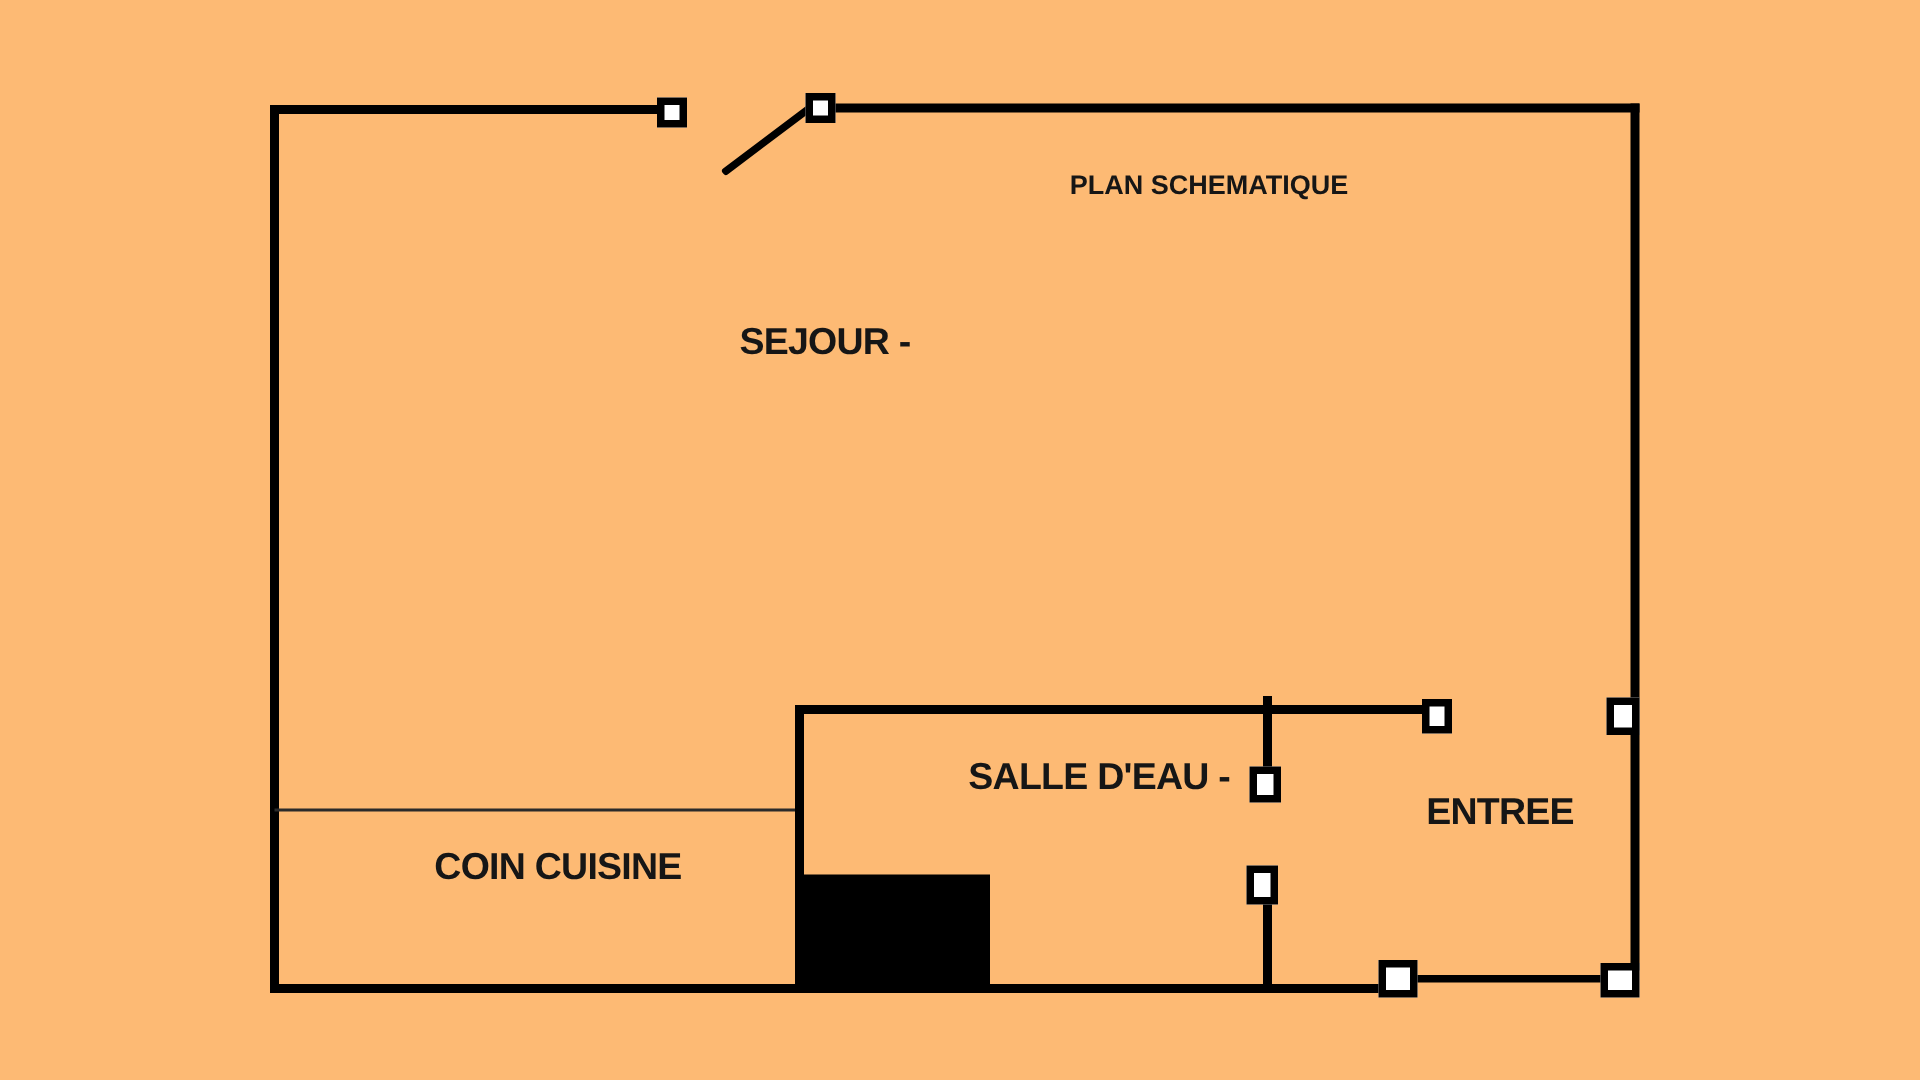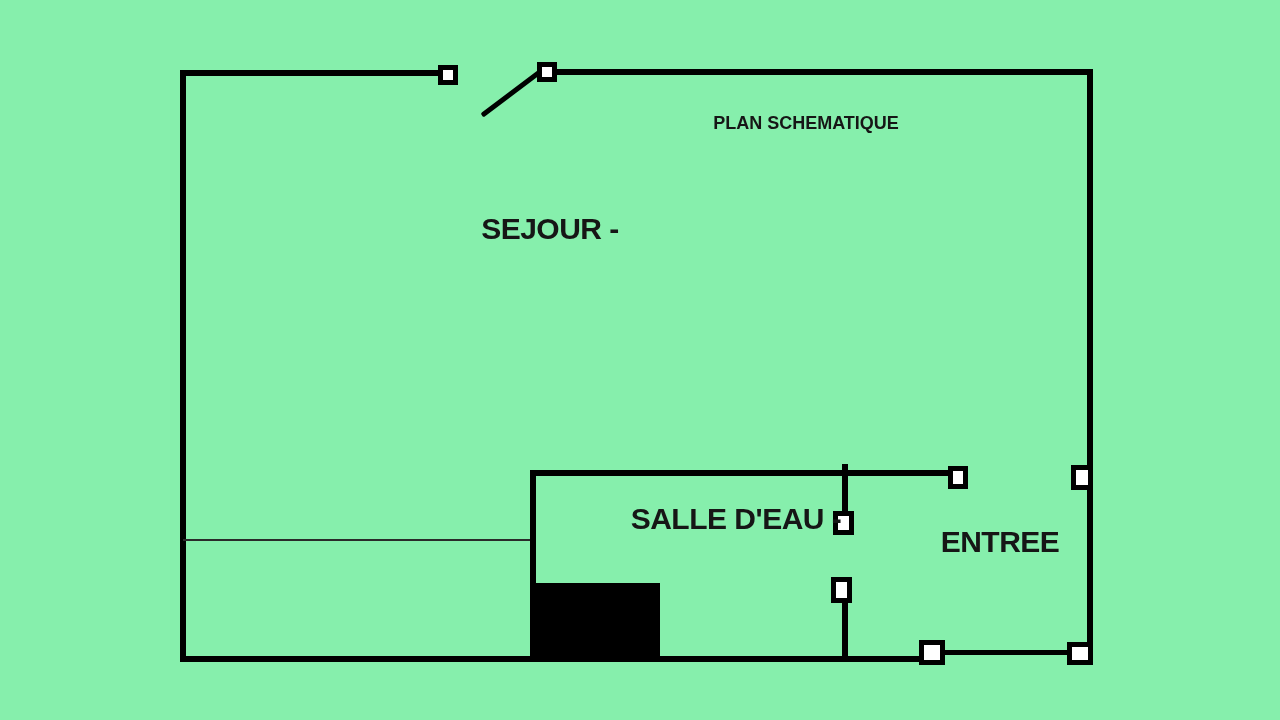--- a/index.html
+++ b/index.html
@@ -4,21 +4,21 @@
 <style>
   html, body {
     margin: 0;
     padding: 0;
     background: #ffffff;
   }
   .plan-canvas {
     position: relative;
     width: 1280px;
     height: 720px;
-    background: #86efac;
+    background: #fdba74;
     overflow: hidden;
     font-family: "Liberation Sans", sans-serif;
   }
   .wall {
     position: absolute;
     background: #000000;
   }
   .thin-line {
     position: absolute;
     background: #2a2a2a;
@@ -48,21 +48,21 @@
     letter-spacing: -0.5px;
     line-height: 33px;
     white-space: nowrap;
   }
   .label.small {
     font-size: 18px;
     line-height: 22px;
     letter-spacing: 0;
   }
   .label.room {
-    font-size: 30px;
+    font-size: 25px;
   }
 </style>
 </head>
 <body>
 
 <div class="plan-canvas">
 
   <div class="wall" style="left:180px; top:70px; width:6px; height:592px;"></div>
   <div class="wall" style="left:180px; top:70px; width:260px; height:6px;"></div>
   <div class="wall" style="left:555px; top:69px; width:538px; height:6px;"></div>
@@ -91,20 +91,21 @@
   <div class="jamb" style="left:1067px; top:642px; width:26px; height:23px;"></div>
 
   <div class="fixture" style="left:535px; top:583px; width:125px; height:79px;"></div>
 
   <div class="label small" style="left:646px; top:112px; width:320px;">PLAN SCHEMATIQUE</div>
 
   <div class="label room" style="left:430px; top:212px; width:240px;">
     <div>SEJOUR -</div>
   </div>
 
+  <div class="label room" style="left:252px; top:562px; width:240px;">COIN CUISINE</div>
 
-  <div class="label room" style="left:616px; top:502px; width:240px;">
+  <div class="label room" style="left:580px; top:502px; width:240px;text-align:right;">
     <div>SALLE D'EAU -</div>
   </div>
 
   <div class="label room" style="left:900px; top:525px; width:200px;">ENTREE</div>
 
 </div>
 
 </body></html>

